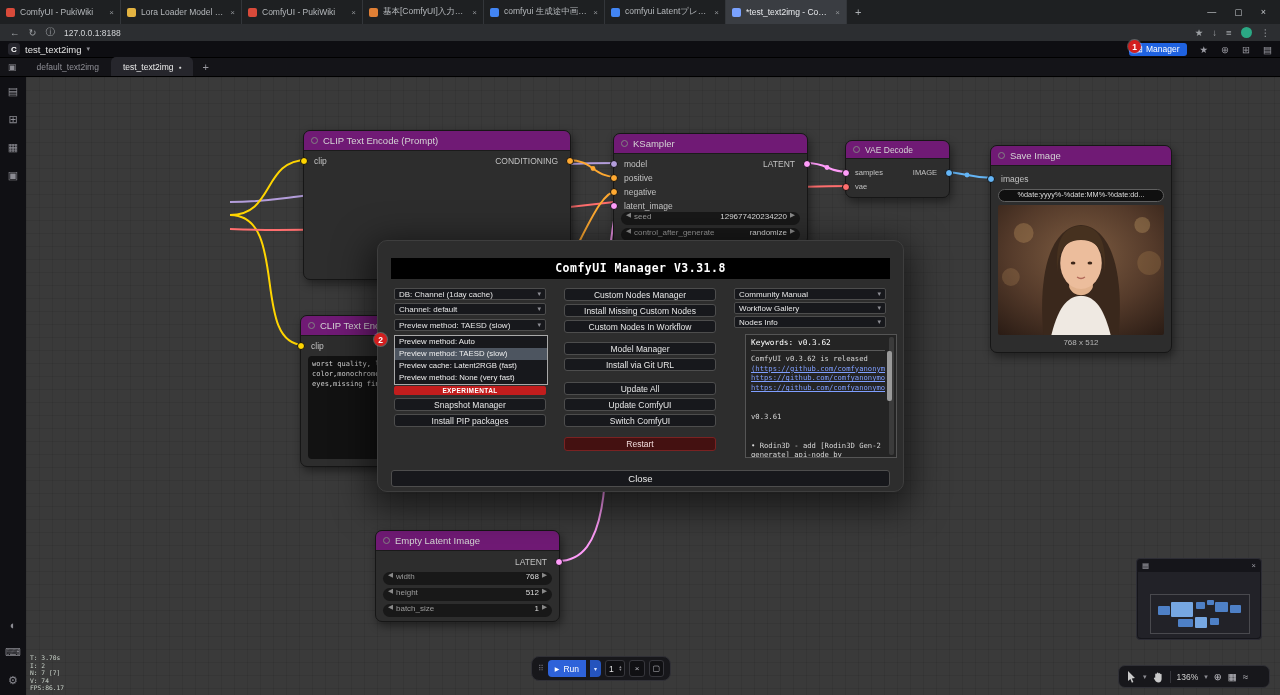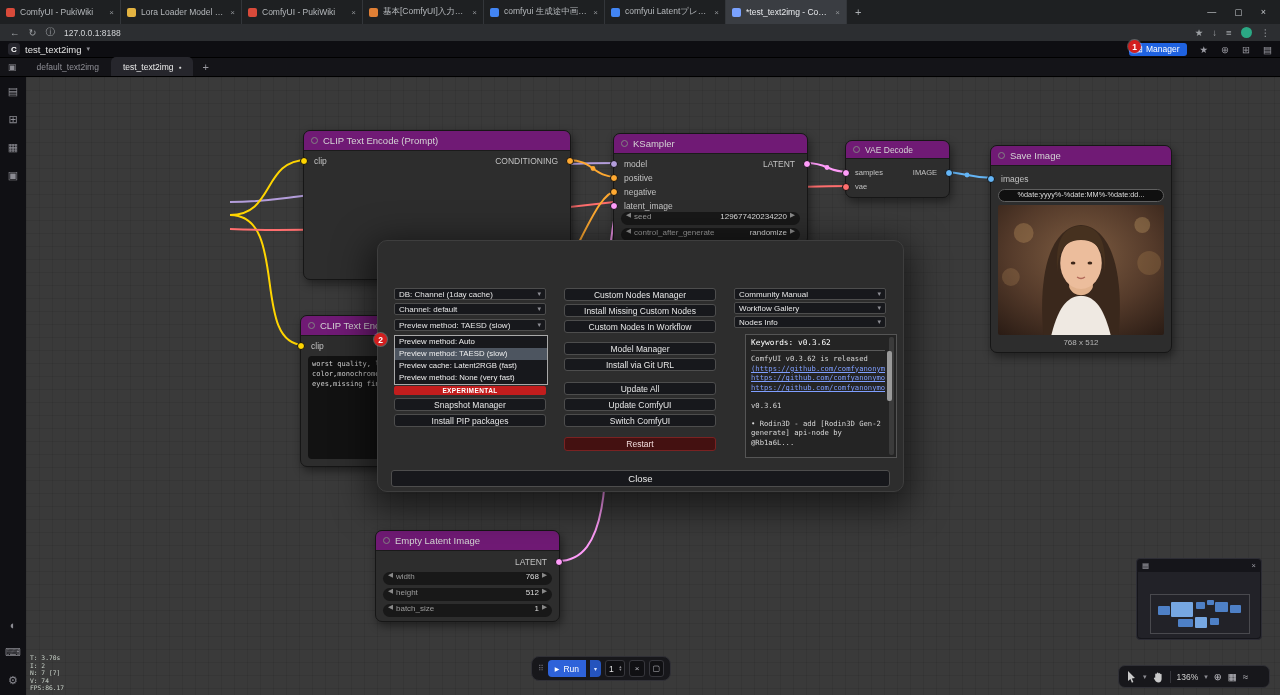--- a/index.html
+++ b/index.html
@@ -79,21 +79,21 @@
 .mclose{position:absolute;left:13px;top:229px;width:499px;height:17px;background:#17181c;border:1px solid #4d4d4d;border-radius:3px;color:#e9e9e9;font-size:9.5px;display:flex;align-items:center;justify-content:center;font-family:inherit}
 .exp{position:absolute;height:9px;background:#c21d1d;color:#fff;font-size:6.5px;font-weight:bold;display:flex;align-items:center;justify-content:center;border-radius:2px;letter-spacing:.4px}
 .ddl{position:absolute;background:#17181c;border:1px solid #a9a9a9;z-index:6}
 .ddl .it{height:12px;line-height:12px;padding:0 4px;font-size:7.8px;color:#eee;white-space:nowrap;overflow:hidden}
 .ddl .it.sel{background:#4d5560}
 .news{position:absolute;border:1px solid #555;background:#242424;font-family:"DejaVu Sans Mono",monospace;color:#d8d8d8;padding:3px 11px 3px 5px;overflow:hidden}
 .news .hd{font-size:7.8px;color:#fff}
 .news hr{border:none;border-top:1px solid #5a5a5a;margin:3px 0}
 .news .ln{font-size:7.2px;line-height:1.35;white-space:nowrap;overflow:hidden}
 .news .lk{color:#7f9eff;text-decoration:underline}
-.news .mt{margin-top:8px}
+.news .mt{margin-top:19px}
 .sbtrack{position:absolute;right:2px;top:2px;bottom:2px;width:5px;background:#3b3b3b;border-radius:2px}
 .sbthumb{position:absolute;right:2px;top:14px;width:5px;height:50px;background:#9a9a9a;border-radius:2px}
 
 
 .ann{position:absolute;width:13px;height:13px;border-radius:50%;background:#d21f1f;color:#fff;font-size:8.5px;font-weight:bold;display:flex;align-items:center;justify-content:center;z-index:70;box-shadow:0 0 0 1px rgba(255,255,255,.25)}
 #stats{left:30px;top:654px;z-index:15;font-family:"DejaVu Sans Mono",monospace;font-size:6.3px;line-height:1.2;color:#c9d2c9}
 #runbar{left:531px;top:656px;width:140px;height:25px;background:#17171b;border:1px solid #303036;border-radius:8px;display:flex;align-items:center;gap:4px;padding:0 6px;z-index:25}
 #grip{color:#6e6e76;font-size:8px}
 #runbtn{height:17px;background:#2e62d9;border-radius:4px 0 0 4px;color:#fff;font-size:8.5px;display:flex;align-items:center;gap:4px;padding:0 7px}
 #runchev{height:17px;background:#2554bd;border-radius:0 4px 4px 0;color:#dce6ff;font-size:6px;display:flex;align-items:center;padding:0 4px}
@@ -356,20 +356,21 @@
     </div>
     <div class="wb" style="left:7px;right:7px;top:73px">
       <span class="ar">◀</span>
       <span class="lb">batch_size</span>
       <span class="vl">1</span>
       <span class="ar">▶</span>
     </div>
   </div>
 
   <div id="manager" class="a">
+    <div class="mtitle">ComfyUI Manager V3.31.8</div>
 
     <div class="msel" style="left:16px;top:47px;width:152px">
         <span>DB: Channel (1day cache)</span>
         <span class="chev">▾</span>
       </div>
     <div class="msel" style="left:16px;top:62px;width:152px">
         <span>Channel: default</span>
         <span class="chev">▾</span>
       </div>
     <div class="msel" style="left:16px;top:78px;width:152px">

